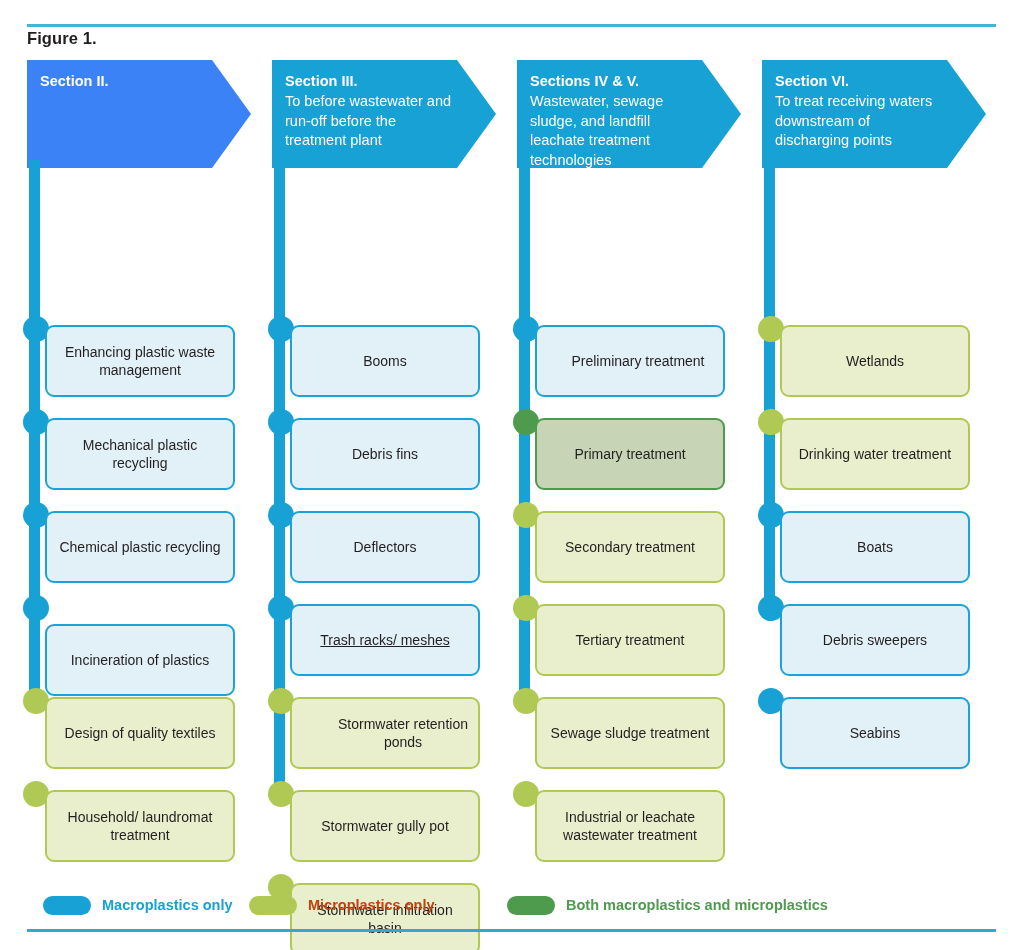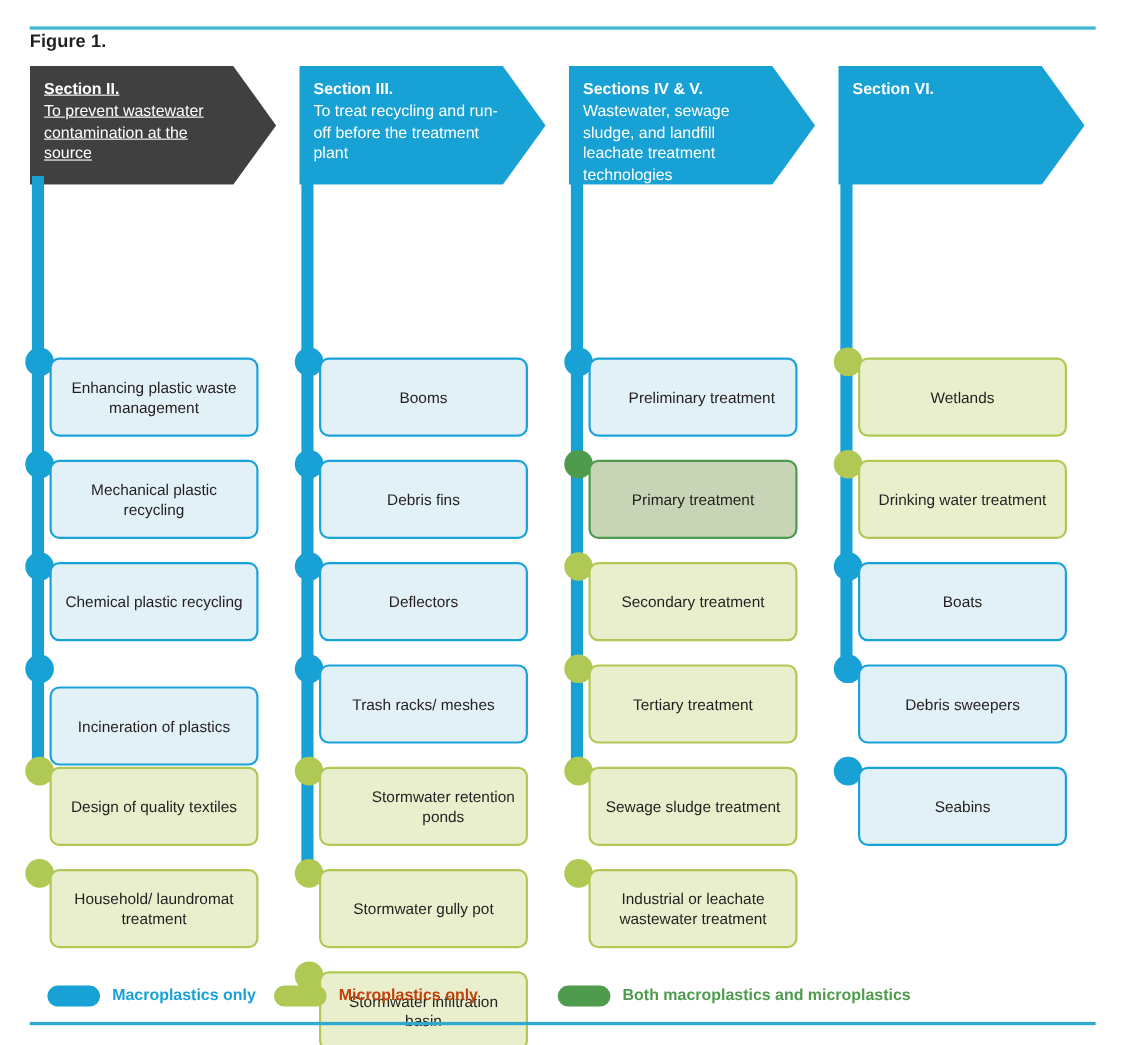--- a/index.html
+++ b/index.html
@@ -91,23 +91,22 @@
 <div class="page">
 
   <div class="rule top"></div>
 
   <div class="title-row">
     <span class="title-label">Figure 1.</span>
   </div>
 
   <div class="columns" id="columns">
       <div class="col col0">
-        <div class="arrow" style="background: #404040; text-decoration: underline;">
+        <div class="arrow" style="background: #3b82f6;">
           <div class="arrow-title">Section II.</div>
-          <div class="arrow-sub">To prevent wastewater contamination at the source</div>
         </div>
         <div class="spine" style="top: 100px; height: 530px; background: rgb(23, 161, 213);"></div>
         <div class="items">
           <div class="dot k-blue" style="top: 148px; background: rgb(23, 161, 213);"></div>
           <div class="item k-blue" style="top: 157px; height: 72px;">
             <span class="lbl">Enhancing plastic waste management</span>
           </div>
           <div class="dot k-blue" style="top: 241px; background: rgb(23, 161, 213);"></div>
           <div class="item k-blue" style="top: 250px; height: 72px;">
             <span class="lbl">Mechanical plastic recycling</span>
@@ -126,38 +125,38 @@
           </div>
           <div class="dot k-green" style="top: 613px; background: rgb(175, 201, 84);"></div>
           <div class="item k-green" style="top: 622px; height: 72px;">
             <span class="lbl">Household/ laundromat  treatment</span>
           </div>
         </div>
       </div>
       <div class="col col1">
         <div class="arrow" style="background: rgb(23, 161, 213);">
           <div class="arrow-title">Section III.</div>
-          <div class="arrow-sub">To treat recycling and run-off before the treatment plant</div>
+          <div class="arrow-sub">To before wastewater and run-off before the treatment plant</div>
         </div>
         <div class="spine" style="top: 100px; height: 625px; background: rgb(23, 161, 213);"></div>
         <div class="items">
           <div class="dot k-blue" style="top: 148px; background: rgb(23, 161, 213);"></div>
           <div class="item k-blue" style="top: 157px; height: 72px;">
             <span class="lbl">Booms</span>
           </div>
           <div class="dot k-blue" style="top: 241px; background: rgb(23, 161, 213);"></div>
           <div class="item k-blue" style="top: 250px; height: 72px;">
             <span class="lbl">Debris fins</span>
           </div>
           <div class="dot k-blue" style="top: 334px; background: rgb(23, 161, 213);"></div>
           <div class="item k-blue" style="top: 343px; height: 72px;">
             <span class="lbl">Deflectors</span>
           </div>
           <div class="dot k-blue" style="top: 427px; background: rgb(23, 161, 213);"></div>
-          <div class="item k-blue" style="top: 436px; height: 72px;">
+          <div class="item k-blue" style="top: 436px; height: 72px; text-decoration: underline;">
             <span class="lbl">Trash racks/ meshes</span>
           </div>
           <div class="dot k-green" style="top: 520px; background: rgb(175, 201, 84);"></div>
           <div class="item k-green" style="top: 529px; height: 72px; padding-left: 36px;">
             <span class="lbl">Stormwater retention ponds</span>
           </div>
           <div class="dot k-green" style="top: 613px; background: rgb(175, 201, 84);"></div>
           <div class="item k-green" style="top: 622px; height: 72px;">
             <span class="lbl">Stormwater gully pot</span>
           </div>
@@ -196,20 +195,21 @@
           </div>
           <div class="dot k-green" style="top: 613px; background: rgb(175, 201, 84);"></div>
           <div class="item k-green" style="top: 622px; height: 72px;">
             <span class="lbl">Industrial or leachate wastewater treatment</span>
           </div>
         </div>
       </div>
       <div class="col col3">
         <div class="arrow" style="background: rgb(23, 161, 213);">
           <div class="arrow-title">Section VI.</div>
+          <div class="arrow-sub">To treat receiving waters downstream of discharging points</div>
         </div>
         <div class="spine" style="top: 100px; height: 437px; background: rgb(23, 161, 213);"></div>
         <div class="items">
           <div class="dot k-green" style="top: 148px; background: rgb(175, 201, 84);"></div>
           <div class="item k-green" style="top: 157px; height: 72px;">
             <span class="lbl">Wetlands</span>
           </div>
           <div class="dot k-green" style="top: 241px; background: rgb(175, 201, 84);"></div>
           <div class="item k-green" style="top: 250px; height: 72px;">
             <span class="lbl">Drinking water treatment</span>

